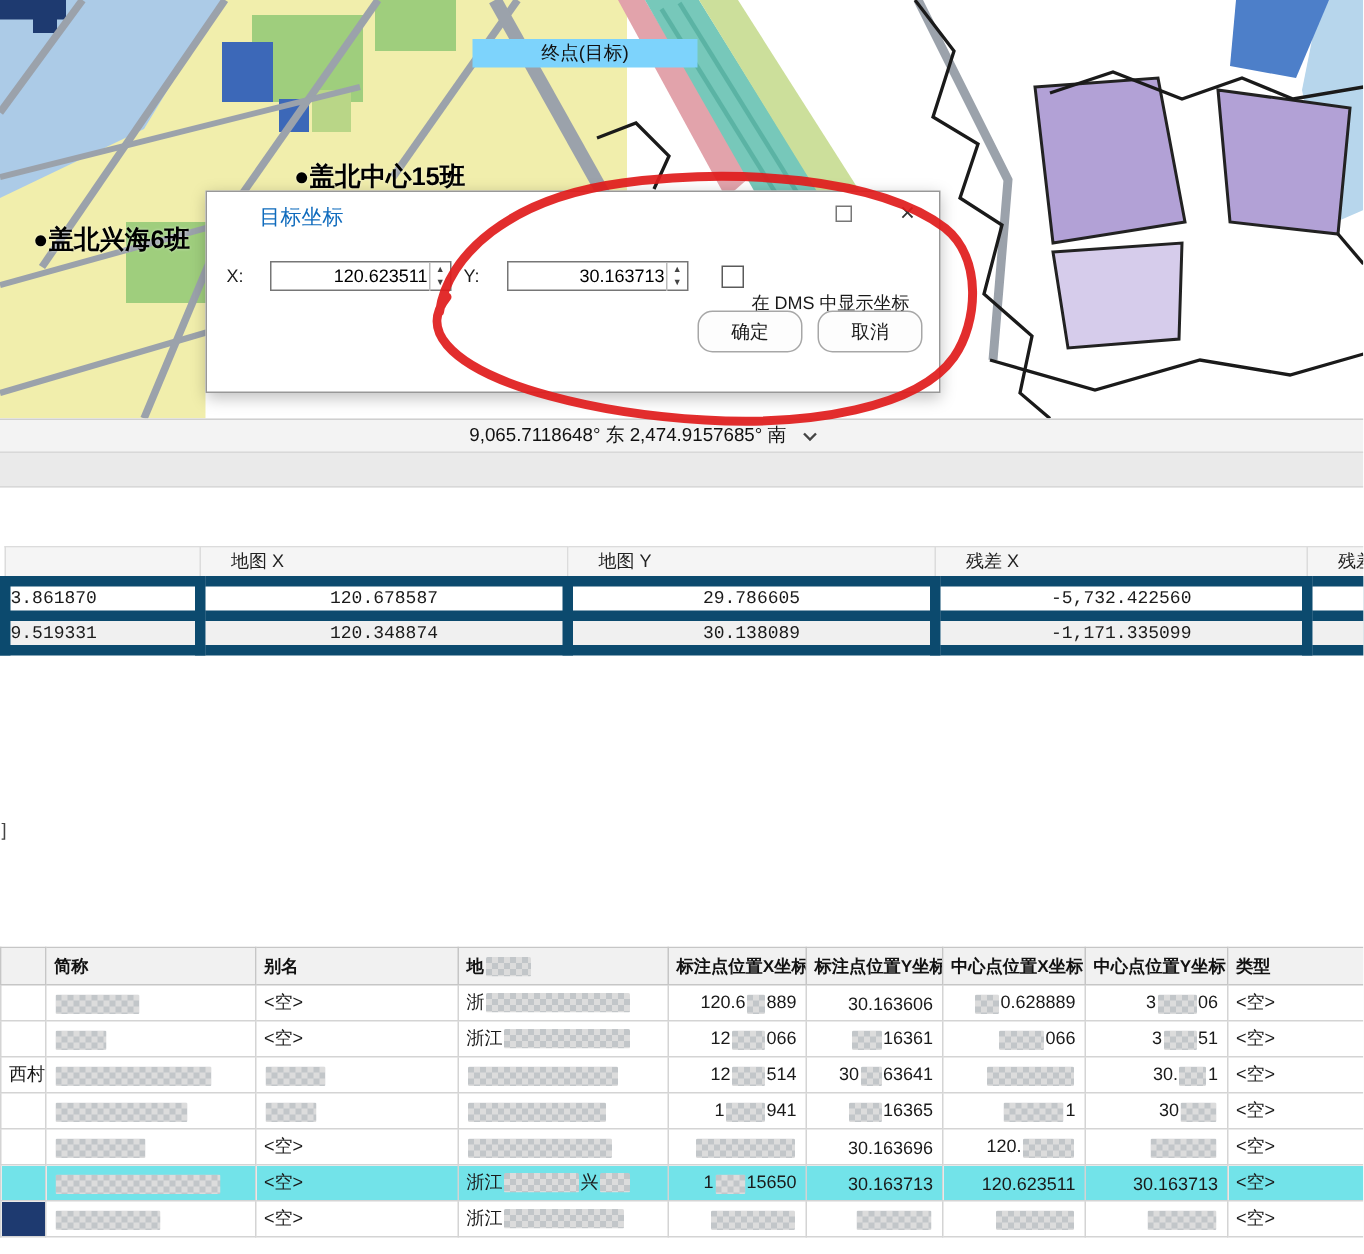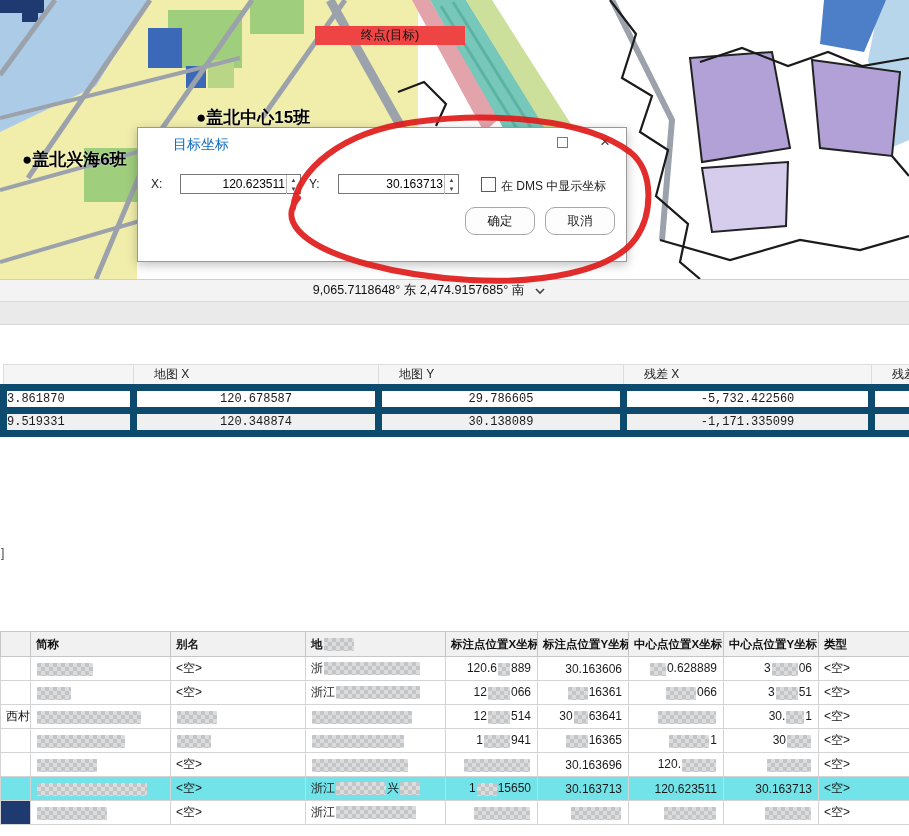--- a/index.html
+++ b/index.html
@@ -2,21 +2,21 @@
 <html><head>
 <meta charset="utf-8">
 <style>
   html,body{margin:0;padding:0;}
   body{font-family:"Liberation Sans", sans-serif; background:#fff;}
   .page{position:relative;width:909px;height:836px;overflow:hidden;background:#fff;}
 
   
   .map-wrap{position:absolute;left:0;top:0;width:909px;height:279px;overflow:hidden;background:#fff;}
   .map-wrap svg{position:absolute;left:0;top:0;}
-  .map-label-box{position:absolute;left:315px;top:26px;width:150px;height:19px;background:#ef4444;
+  .map-label-box{position:absolute;left:315px;top:26px;width:150px;height:19px;background:#7dd3fc;
     display:flex;align-items:center;justify-content:center;font-size:12.5px;color:#111;}
   .poi-label{position:absolute;font-weight:bold;font-size:17px;color:#000;white-space:nowrap;
     text-shadow:0 0 2px rgba(255,255,255,.6);}
   .poi-1{left:196px;top:106px;}
   .poi-2{left:22px;top:148px;}
 
   
   .dialog{position:absolute;left:137px;top:127px;width:488px;height:133px;background:#fff;
     border:1px solid #989898;box-shadow:0 3px 10px rgba(0,0,0,.25);z-index:10;font-size:12px;color:#1a1a1a;}
   .dialog-title{position:absolute;left:10px;top:8px;font-size:14px;color:#0f6bbd;margin-left:25px;}
@@ -28,21 +28,21 @@
   .dlg-lbl-y{position:absolute;left:171px;top:3px;}
   .spin-wrap{position:absolute;top:0;height:22px;}
   .spin-x{left:42px;}
   .spin-y{left:200px;}
   .spin-wrap input{width:101px;height:18px;border:1px solid #767676;padding:0 15px 0 3px;text-align:right;
     font-size:12px;font-family:"Liberation Sans",sans-serif;}
   .spinner{position:absolute;right:1px;top:1px;width:13px;height:19px;border-left:1px solid #bbb;
     display:flex;flex-direction:column;}
   .spinner span{flex:1;display:flex;align-items:center;justify-content:center;font-size:6px;color:#444;cursor:pointer;}
   .chk{position:absolute;left:343px;top:3px;width:13px;height:13px;border:1px solid #5a5a5a;background:#fff;cursor:pointer;}
-  .chk-lbl{position:absolute;left:363px;top:4px;}
+  .chk-lbl{position:absolute;left:363px;top:20px;}
   .dlg-btn{position:absolute;top:79px;width:68px;height:26px;background:#fdfdfd;border:1px solid #a7a7a7;
     border-radius:10px;font-size:12.5px;display:flex;align-items:center;justify-content:center;cursor:pointer;}
   .btn-ok{left:327px;}
   .btn-cancel{left:407px;}
 
   
   .annotation{position:absolute;left:0;top:0;z-index:20;pointer-events:none;}
 
   
   .statusbar{position:absolute;left:0;top:279px;width:909px;height:22px;background:#f3f3f3;

